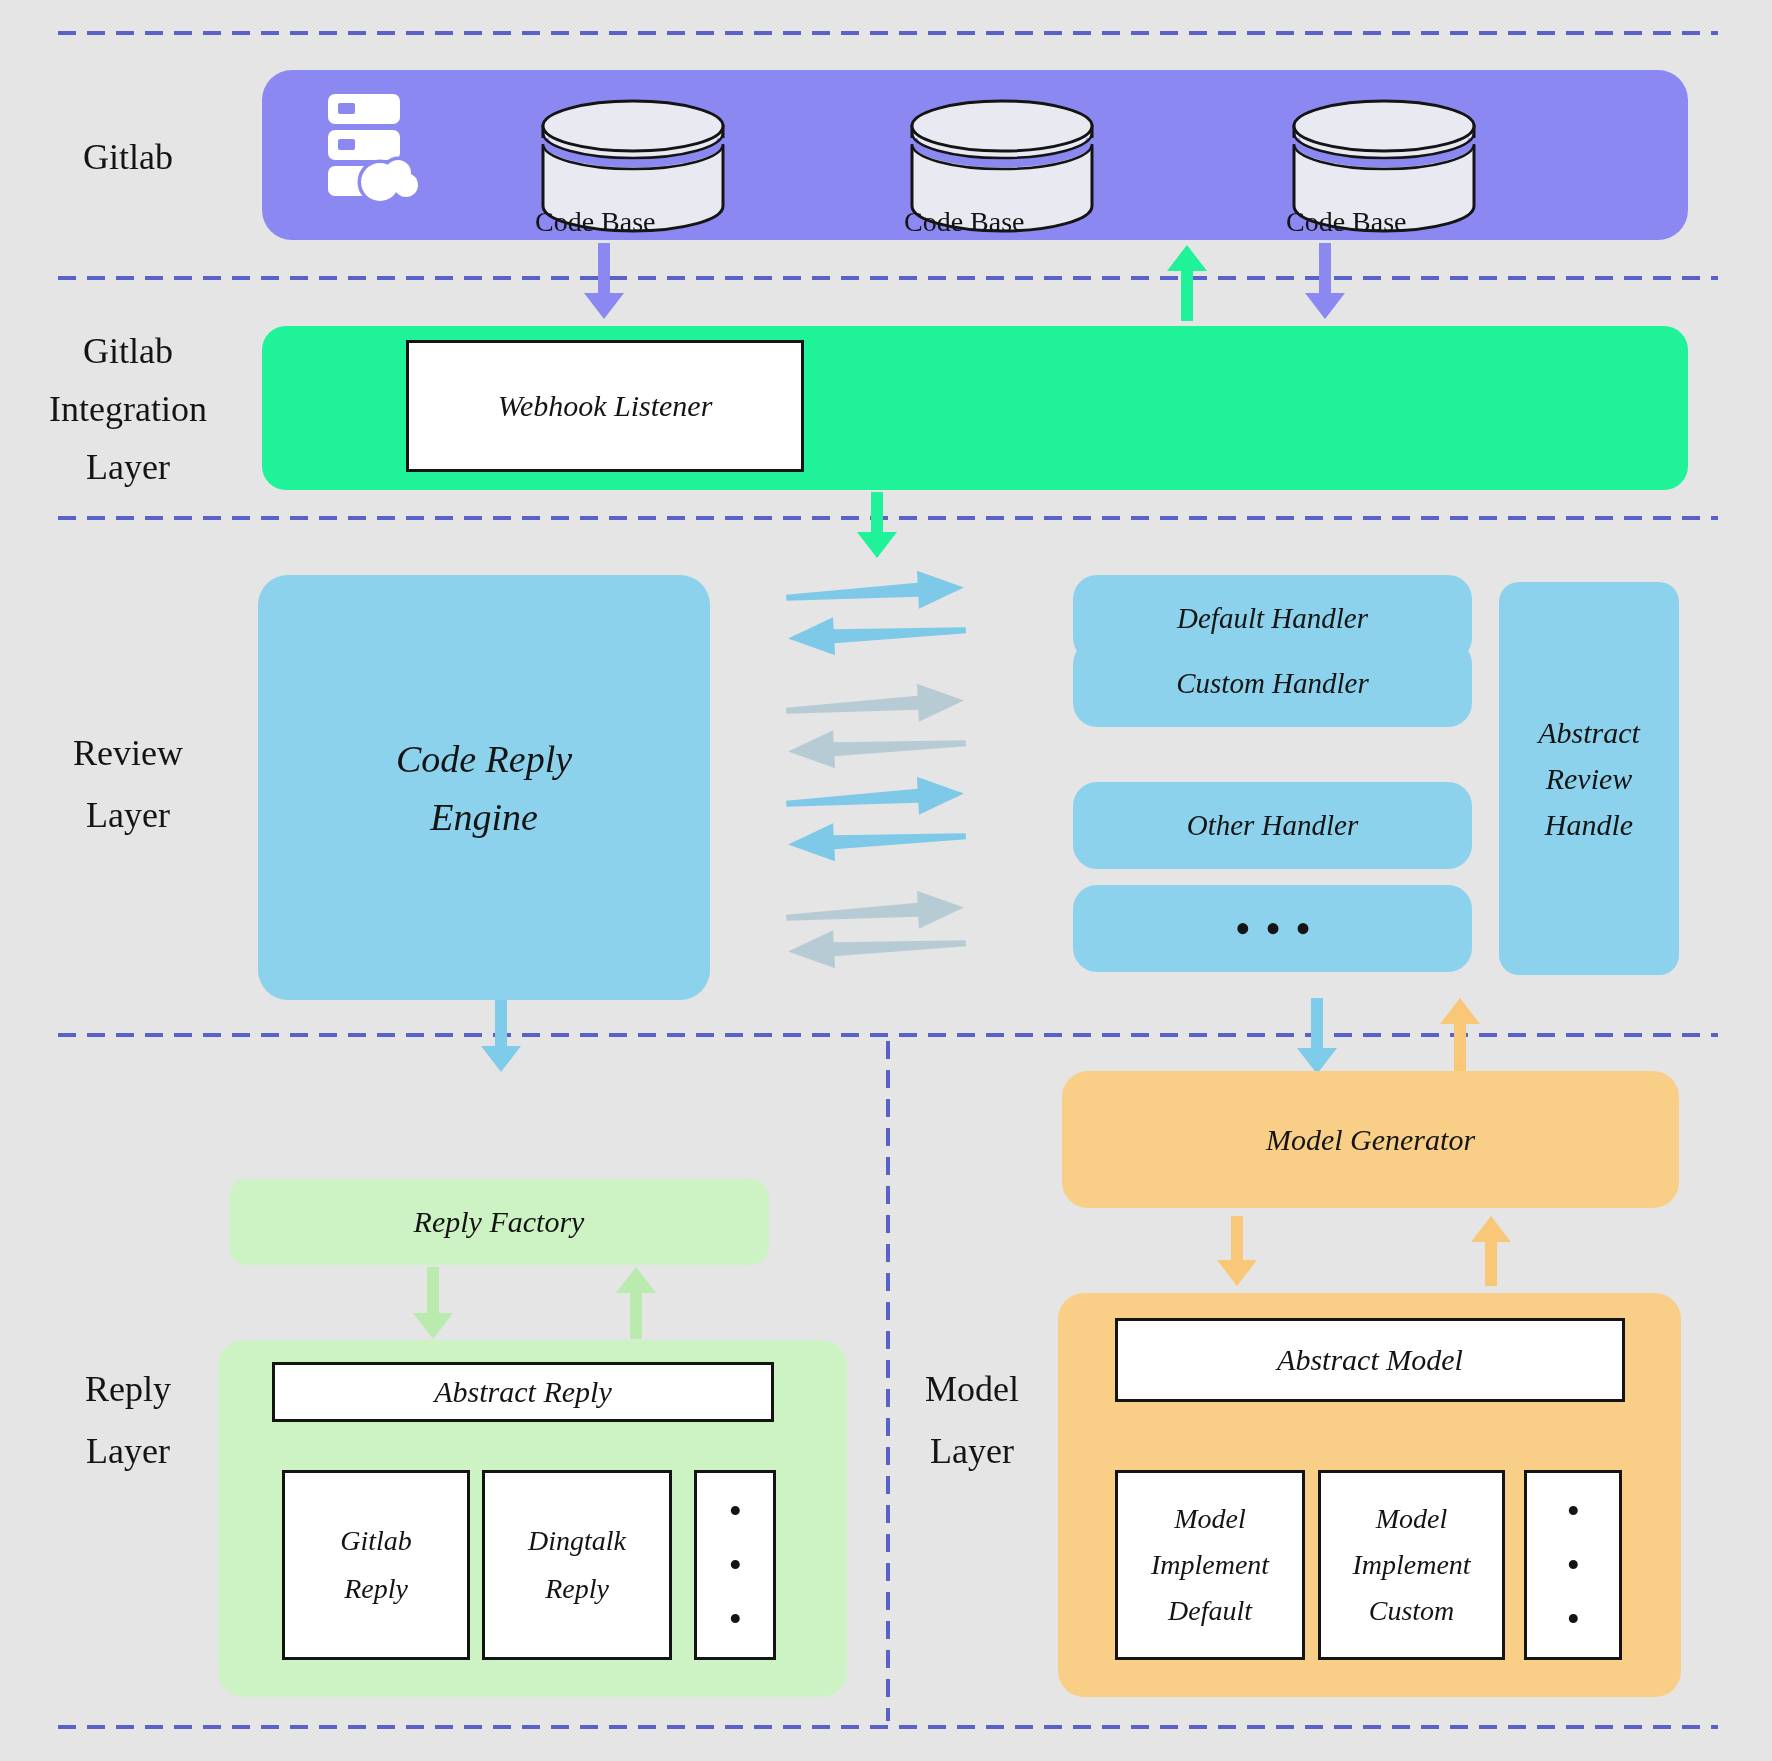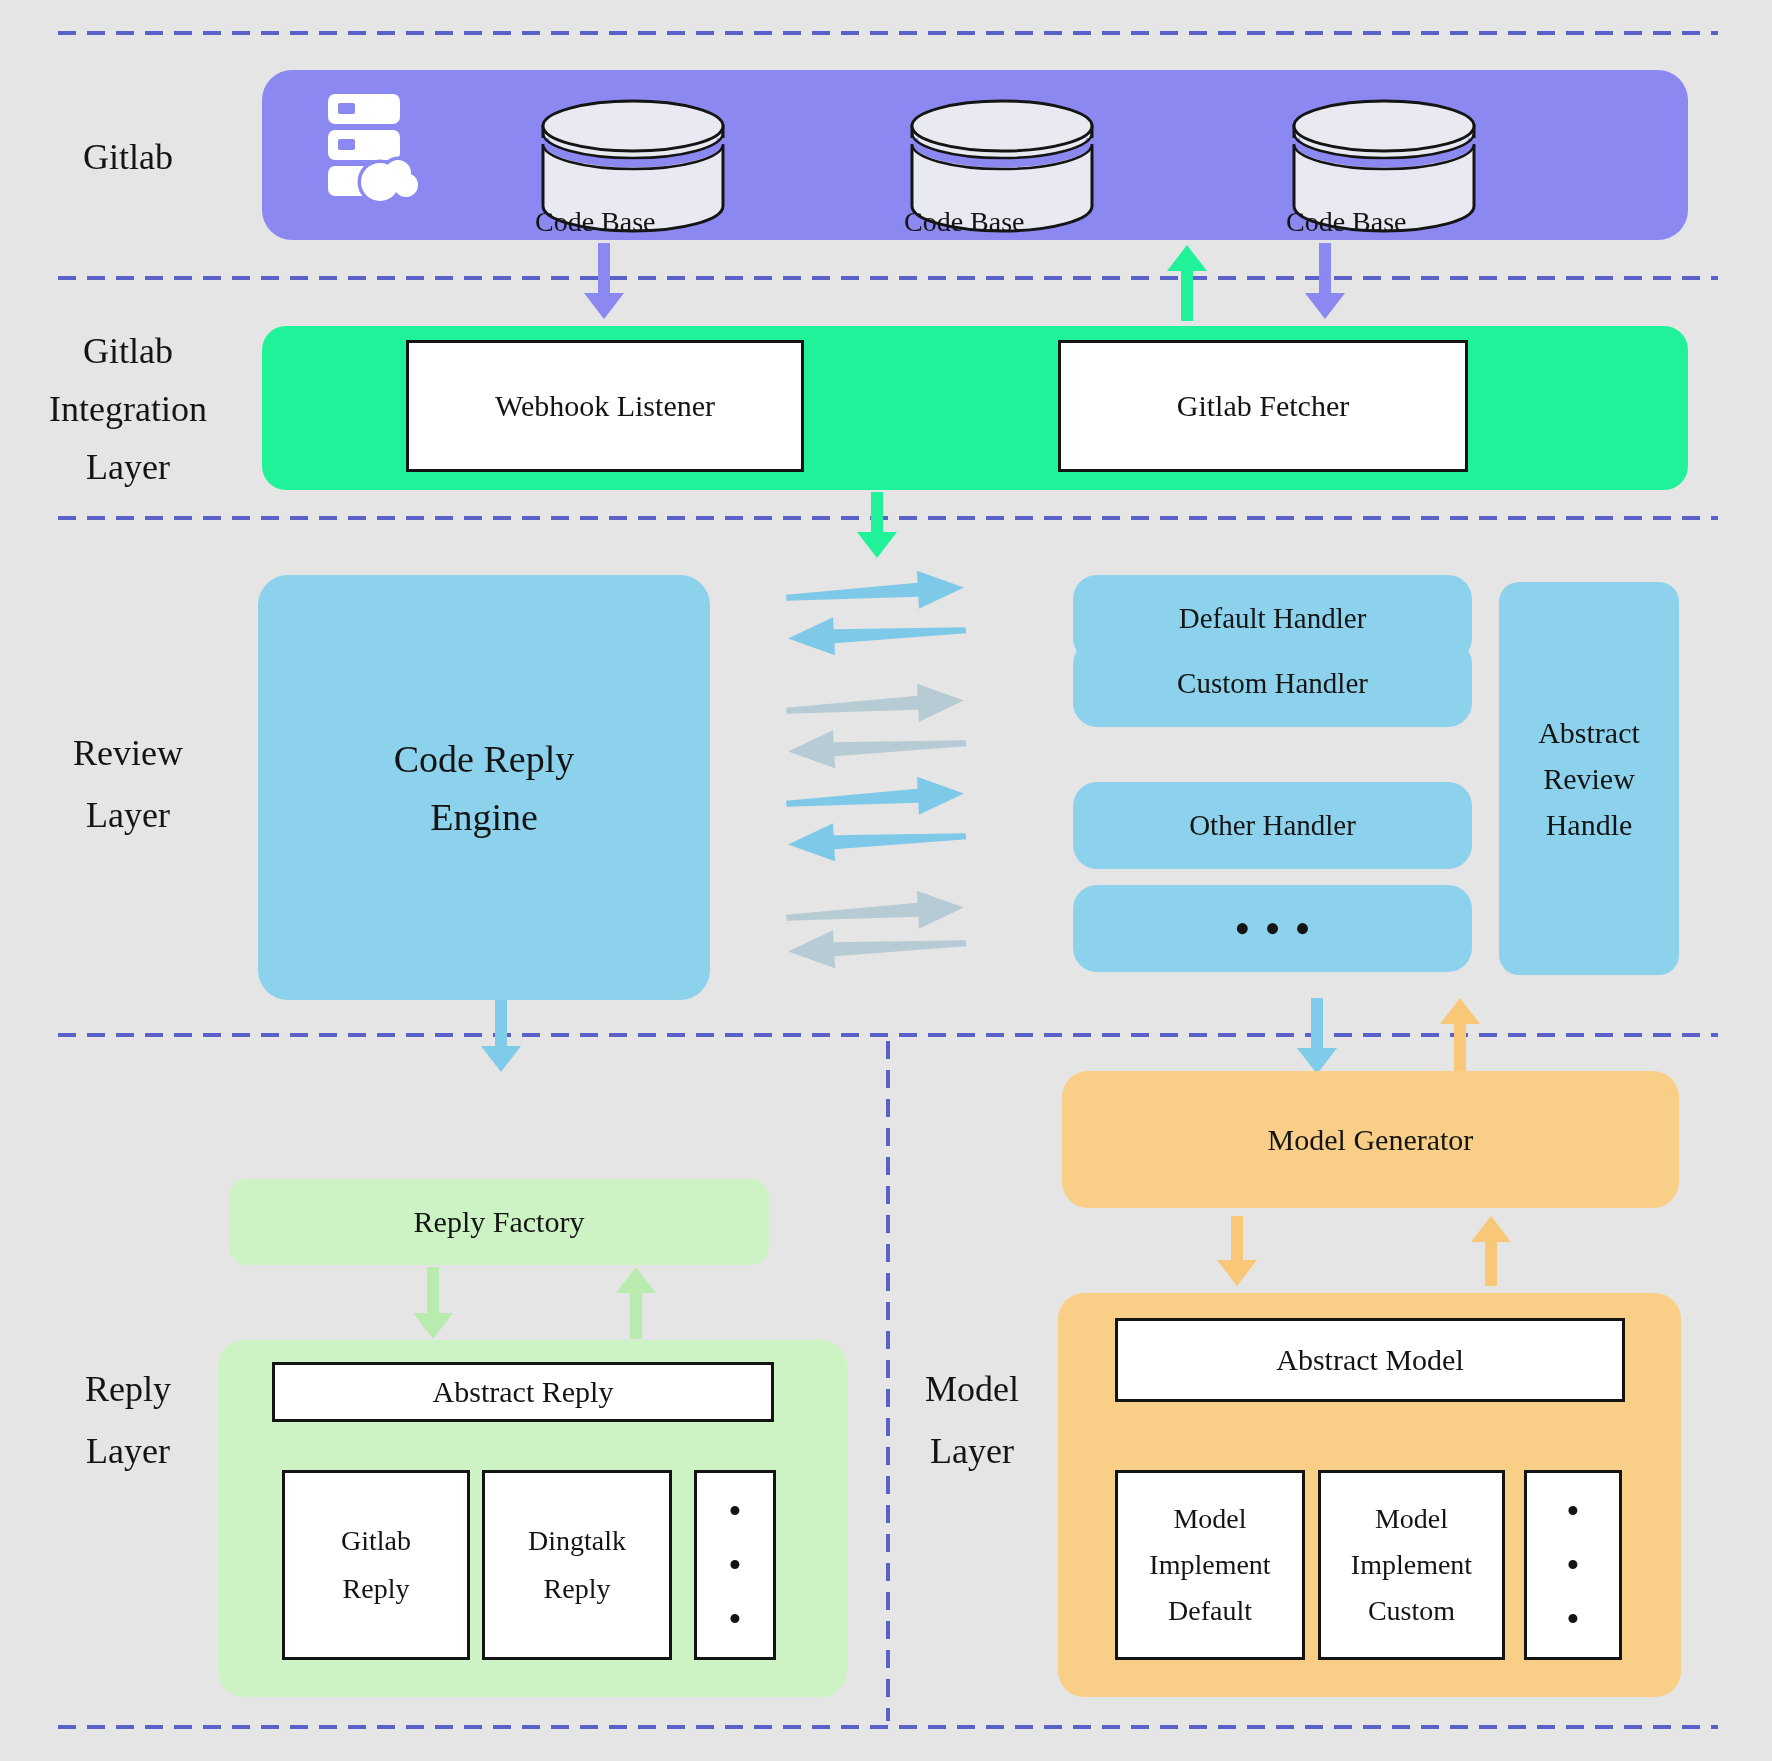--- a/index.html
+++ b/index.html
@@ -8,21 +8,21 @@
     --arrow-blue:#7EC9E8; --arrow-gray:#B7CBD4;
     --arrow-sky:#7FCBEA; --arrow-pale-green:#B9EBAE; --arrow-orange:#F8C878;
     --dash:#5A61C9; --ink:#141414;
   }
   html,body{margin:0;padding:0;background:#fff;}
   #stage{
     position:relative;width:1772px;height:1761px;background:#e5e5e5;overflow:hidden;
     font-family:"Liberation Serif","DejaVu Serif",serif;color:var(--ink);
   }
   .abs{position:absolute;box-sizing:border-box;}
-  .flexc{display:flex;flex-direction:column;align-items:center;justify-content:center;text-align:center;}
+  .flexc{display:flex;flex-direction:column;align-items:center;justify-content:center;text-align:center;font-style:italic;}
   .dash-h{position:absolute;height:4px;background:repeating-linear-gradient(90deg,var(--dash) 0 18px,transparent 18px 29px);}
   .dash-v{position:absolute;width:4px;background:repeating-linear-gradient(180deg,var(--dash) 0 18px,transparent 18px 29px);}
   .layer-label{font-size:36px;line-height:58px;text-align:center;}
   .bar{border-radius:28px;}
   .whitebox{background:#fff;border:3px solid var(--ink);}
   .boxtext{font-size:30px;}
   .cyl-label{position:absolute;left:0;top:118px;width:196px;text-align:left;font-size:28px;}
   .handler{background:var(--blue);border-radius:24px;font-size:29px;}
   .midarrow{position:absolute;transform:rotate(-3deg);}
   .hdots{font-size:46px;letter-spacing:14px;text-indent:14px;line-height:40px;}
@@ -111,23 +111,20 @@
   <div class="abs layer-label" style="left:18px;top:322px;width:220px;">
     <div>Gitlab</div>
     <div>Integration</div>
     <div>Layer</div>
   </div>
 
   <div class="abs" style="left:262px;top:326px;width:1426px;height:164px;background:var(--green);border-radius:24px;"></div>
   <div class="abs flexc whitebox boxtext" style="left:406px;top:340px;width:398px;height:132px;">
     <div>Webhook Listener</div>
   </div>
-  <div class="abs flexc whitebox boxtext" style="left:1058px;top:340px;width:410px;height:132px;">
-    <div>Gitlab Fetcher</div>
-  </div>
 
   <svg class="abs" style="left:855px;top:492px;" width="44" height="66">
     <polygon points="16,0 28,0 28,40 42,40 22,66 2,40 16,40" style="fill:var(--green,#20F29A)"></polygon>
   </svg>
 
   <div class="abs layer-label" style="left:18px;top:722px;width:220px;line-height:62px;">
     <div>Review</div>
     <div>Layer</div>
   </div>
 

